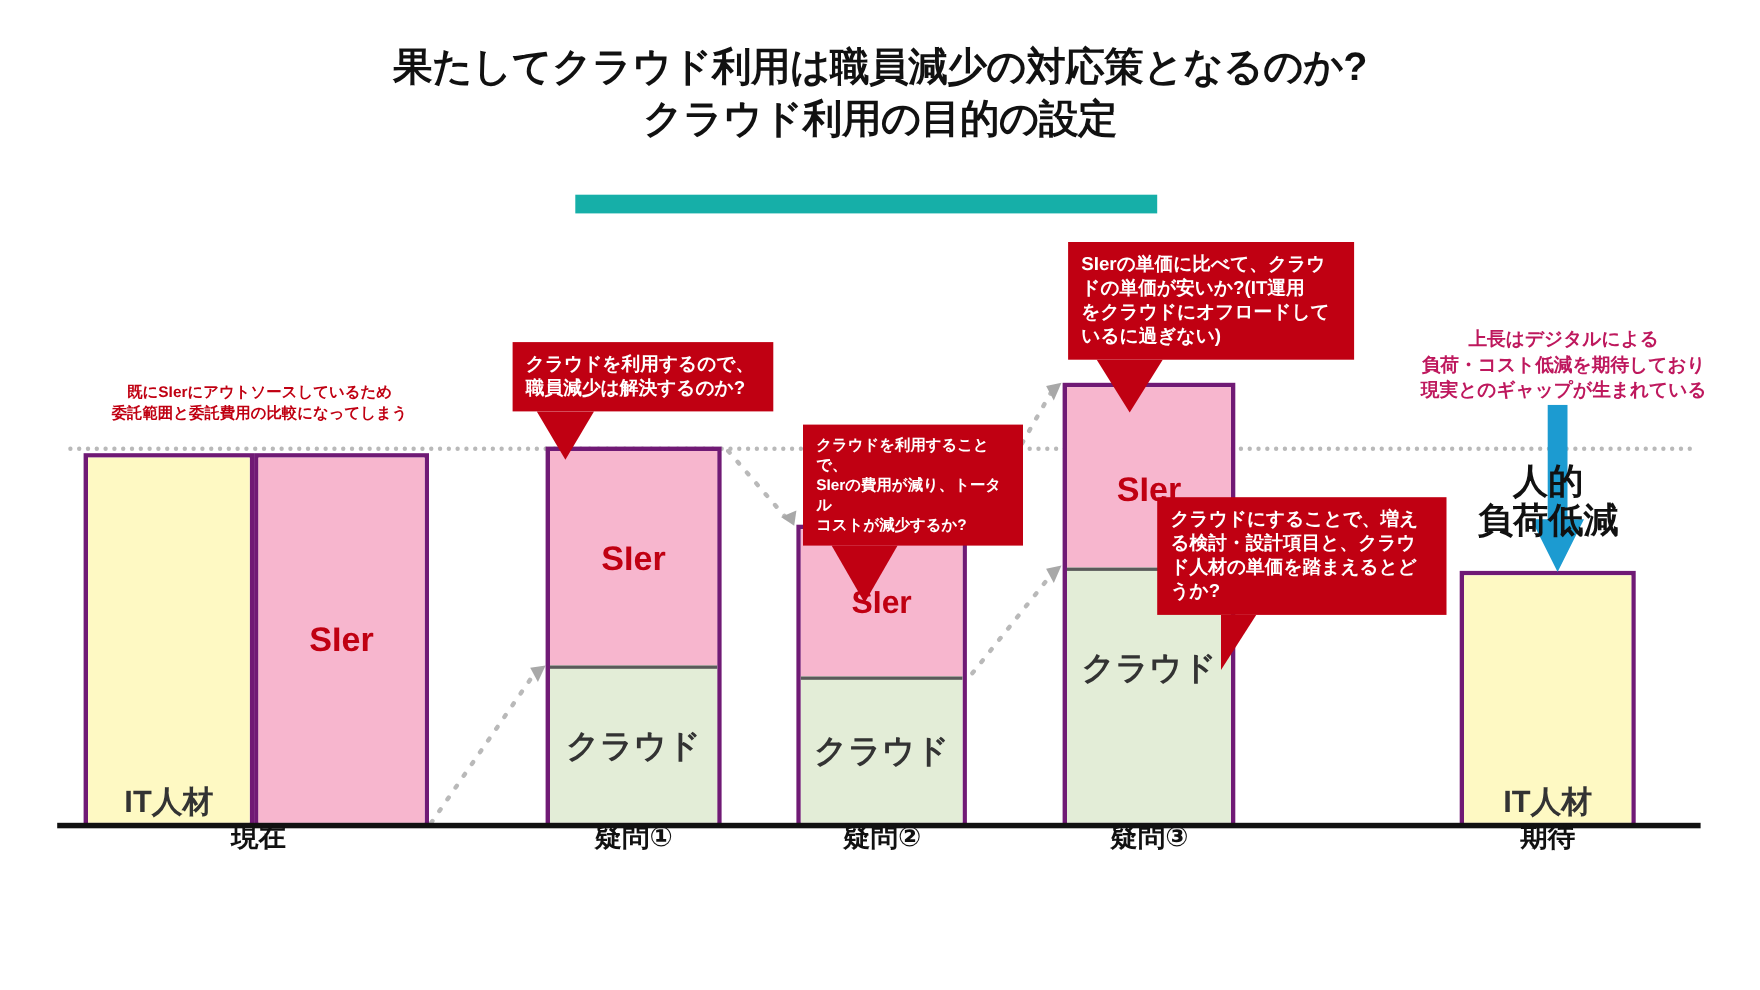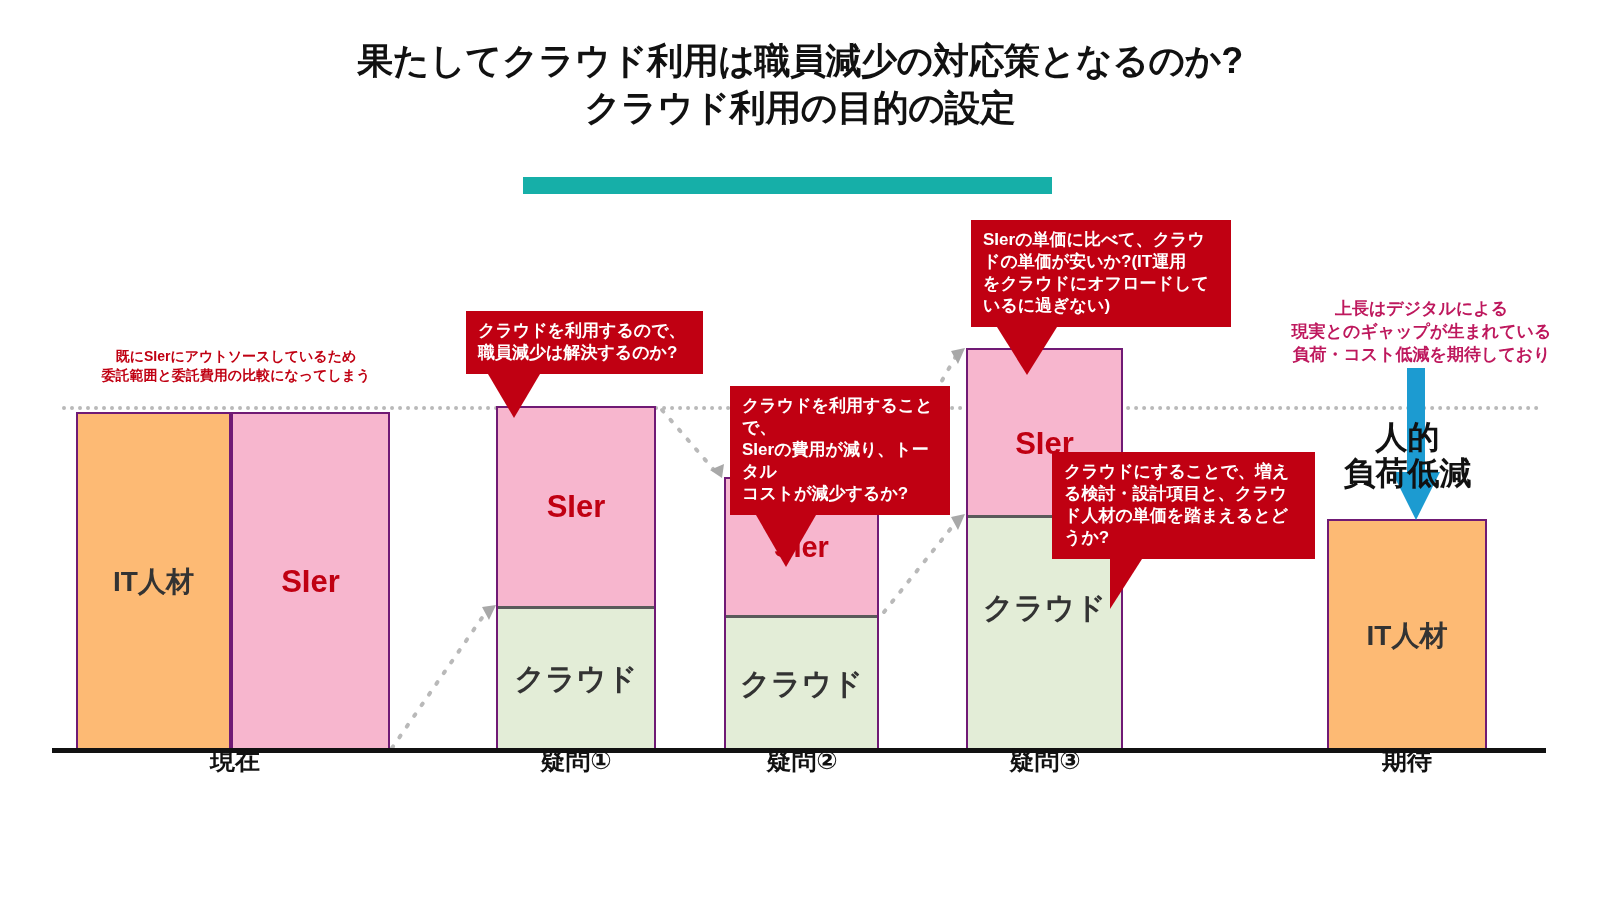--- a/index.html
+++ b/index.html
@@ -25,24 +25,24 @@
   .axis{
     position:absolute;left:52px;top:748px;width:1494px;height:5px;
     background:#111111;
   }
   .refline{
     position:absolute;left:62px;top:406px;width:1478px;height:0;
     border-top:4px dotted #b9b9b9;
   }
 
   
-  .bar{position:absolute;border:2px solid #701a75;box-sizing:border-box;}
+  .bar{position:absolute;border:4px solid #701a75;box-sizing:border-box;}
   .seg{position:absolute;left:0;width:100%;box-sizing:border-box;
        display:flex;align-items:center;justify-content:center;}
-  .seg.white{background:#fdba74;}
+  .seg.white{background:#fef9c3;align-items:flex-end;}
   .seg.pink{background:#F7B6CE;}
   .seg.green{background:#E3EDD7;}
 
   .seg-label{font-weight:bold;white-space:nowrap;}
   .lab-dark{color:#333333;}
   .lab-red{color:#C00012;}
 
   
   #bar-now-it   {left:76px;  top:412px; width:155px; height:340px;}
   #bar-now-sier {left:231px; top:412px; width:159px; height:340px;}
@@ -68,21 +68,21 @@
     padding:9px 12px 10px 12px;box-sizing:border-box;
   }
   .callout .tail{
     position:absolute;width:0;height:0;border-style:solid;
   }
 
   #callout-q1{left:466px; top:311px; width:237px; font-size:17px;}
   #callout-q1 .tail{left:22px;bottom:-44px;border-width:44px 26px 0 26px;
     border-color:#C00012 transparent transparent transparent;}
 
-  #callout-q2{left:730px; top:386px; width:220px; font-size:17px;}
+  #callout-q2{left:730px; top:386px; width:200px; font-size:14px;}
   #callout-q2 .tail{left:26px;bottom:-52px;border-width:52px 30px 0 30px;
     border-color:#C00012 transparent transparent transparent;}
 
   #callout-q3{left:971px; top:220px; width:260px; font-size:17px;}
   #callout-q3 .tail{left:26px;bottom:-48px;border-width:48px 30px 0 30px;
     border-color:#C00012 transparent transparent transparent;}
 
   #callout-q4{left:1052px;top:452px; width:263px; font-size:17px;}
   #callout-q4 .tail{left:58px;bottom:-50px;border-width:50px 32px 0 0;
     border-color:#C00012 transparent transparent transparent;}
@@ -227,22 +227,22 @@
   <div id="callout-q3" class="callout">
     <div>SIerの単価に比べて、クラウ</div>
     <div>ドの単価が安いか?(IT運用</div>
     <div>をクラウドにオフロードして</div>
     <div>いるに過ぎない)</div>
     <span class="tail"></span>
   </div>
 
   <div id="note-hope" class="bluenote">
     <div>上長はデジタルによる</div>
+    <div>負荷・コスト低減を期待しており</div>
     <div>現実とのギャップが生まれている</div>
-    <div>負荷・コスト低減を期待しており</div>
   </div>
 
   <div class="bluearrow">
     <svg width="60" height="158" viewBox="0 0 60 158">
       <polygon points="21,0 39,0 39,104 54,104 30,152 6,104 21,104" fill="#1C9BD1"></polygon>
     </svg>
   </div>
 
   <div class="arrow-label">
     <div>人的</div>

